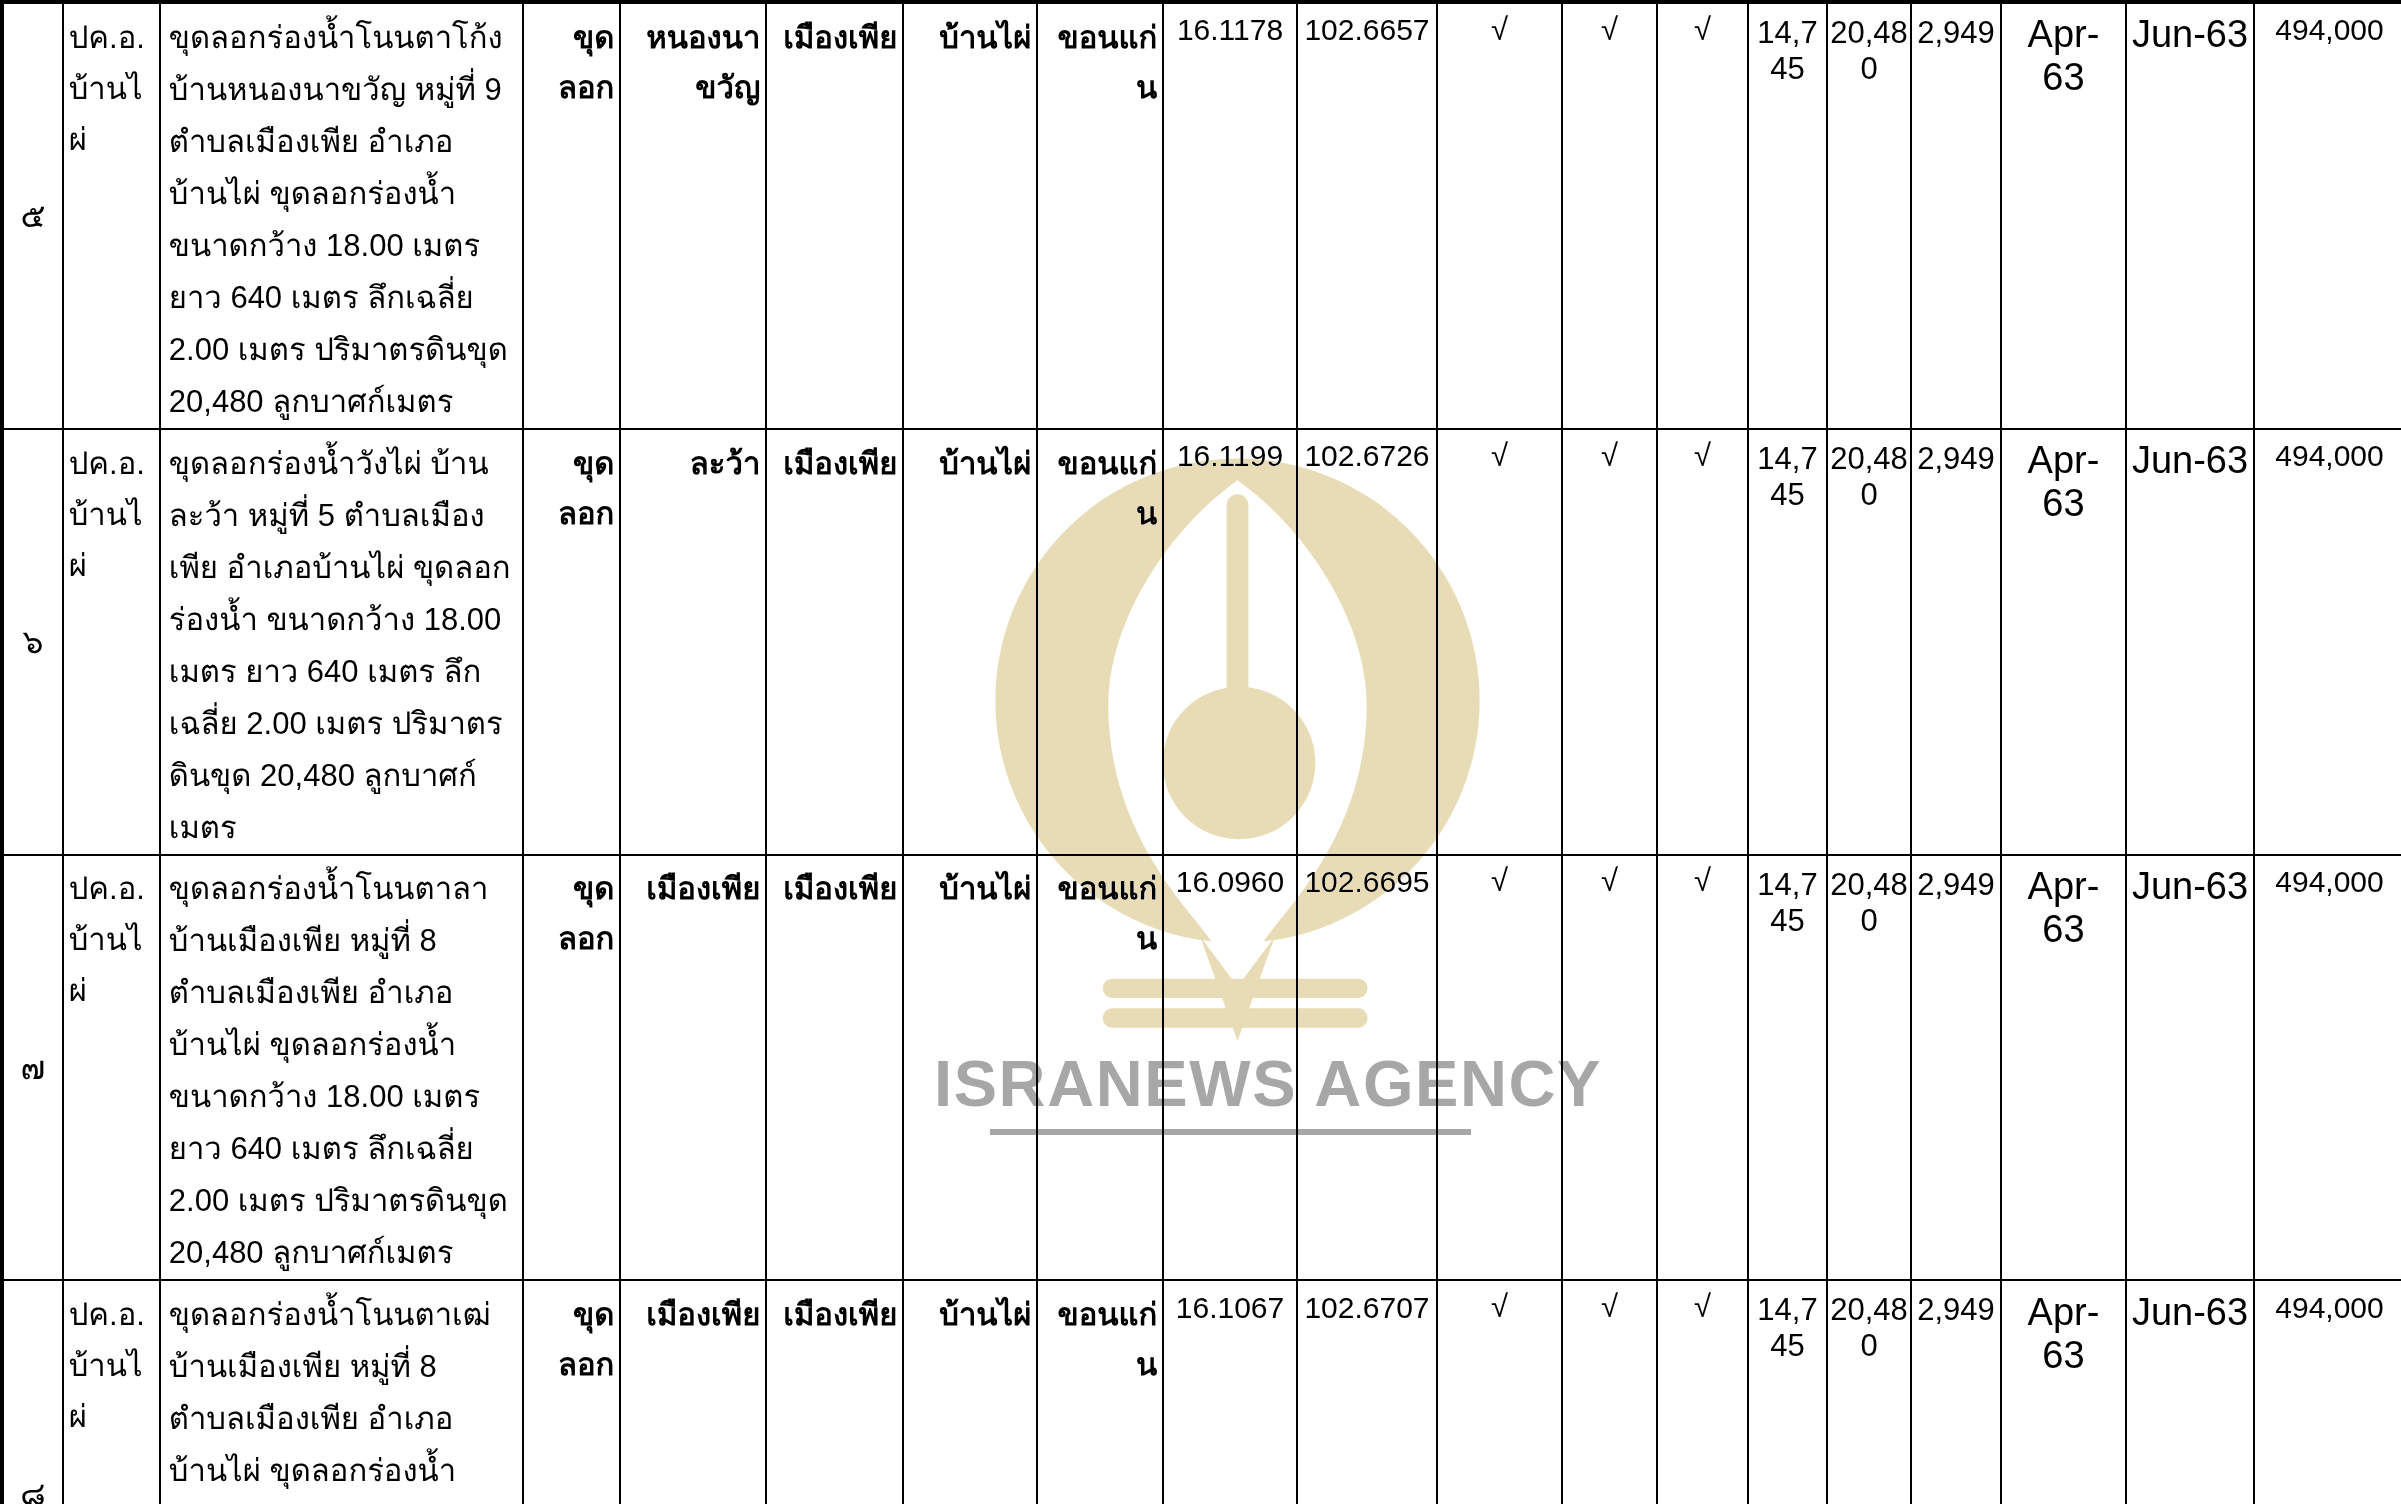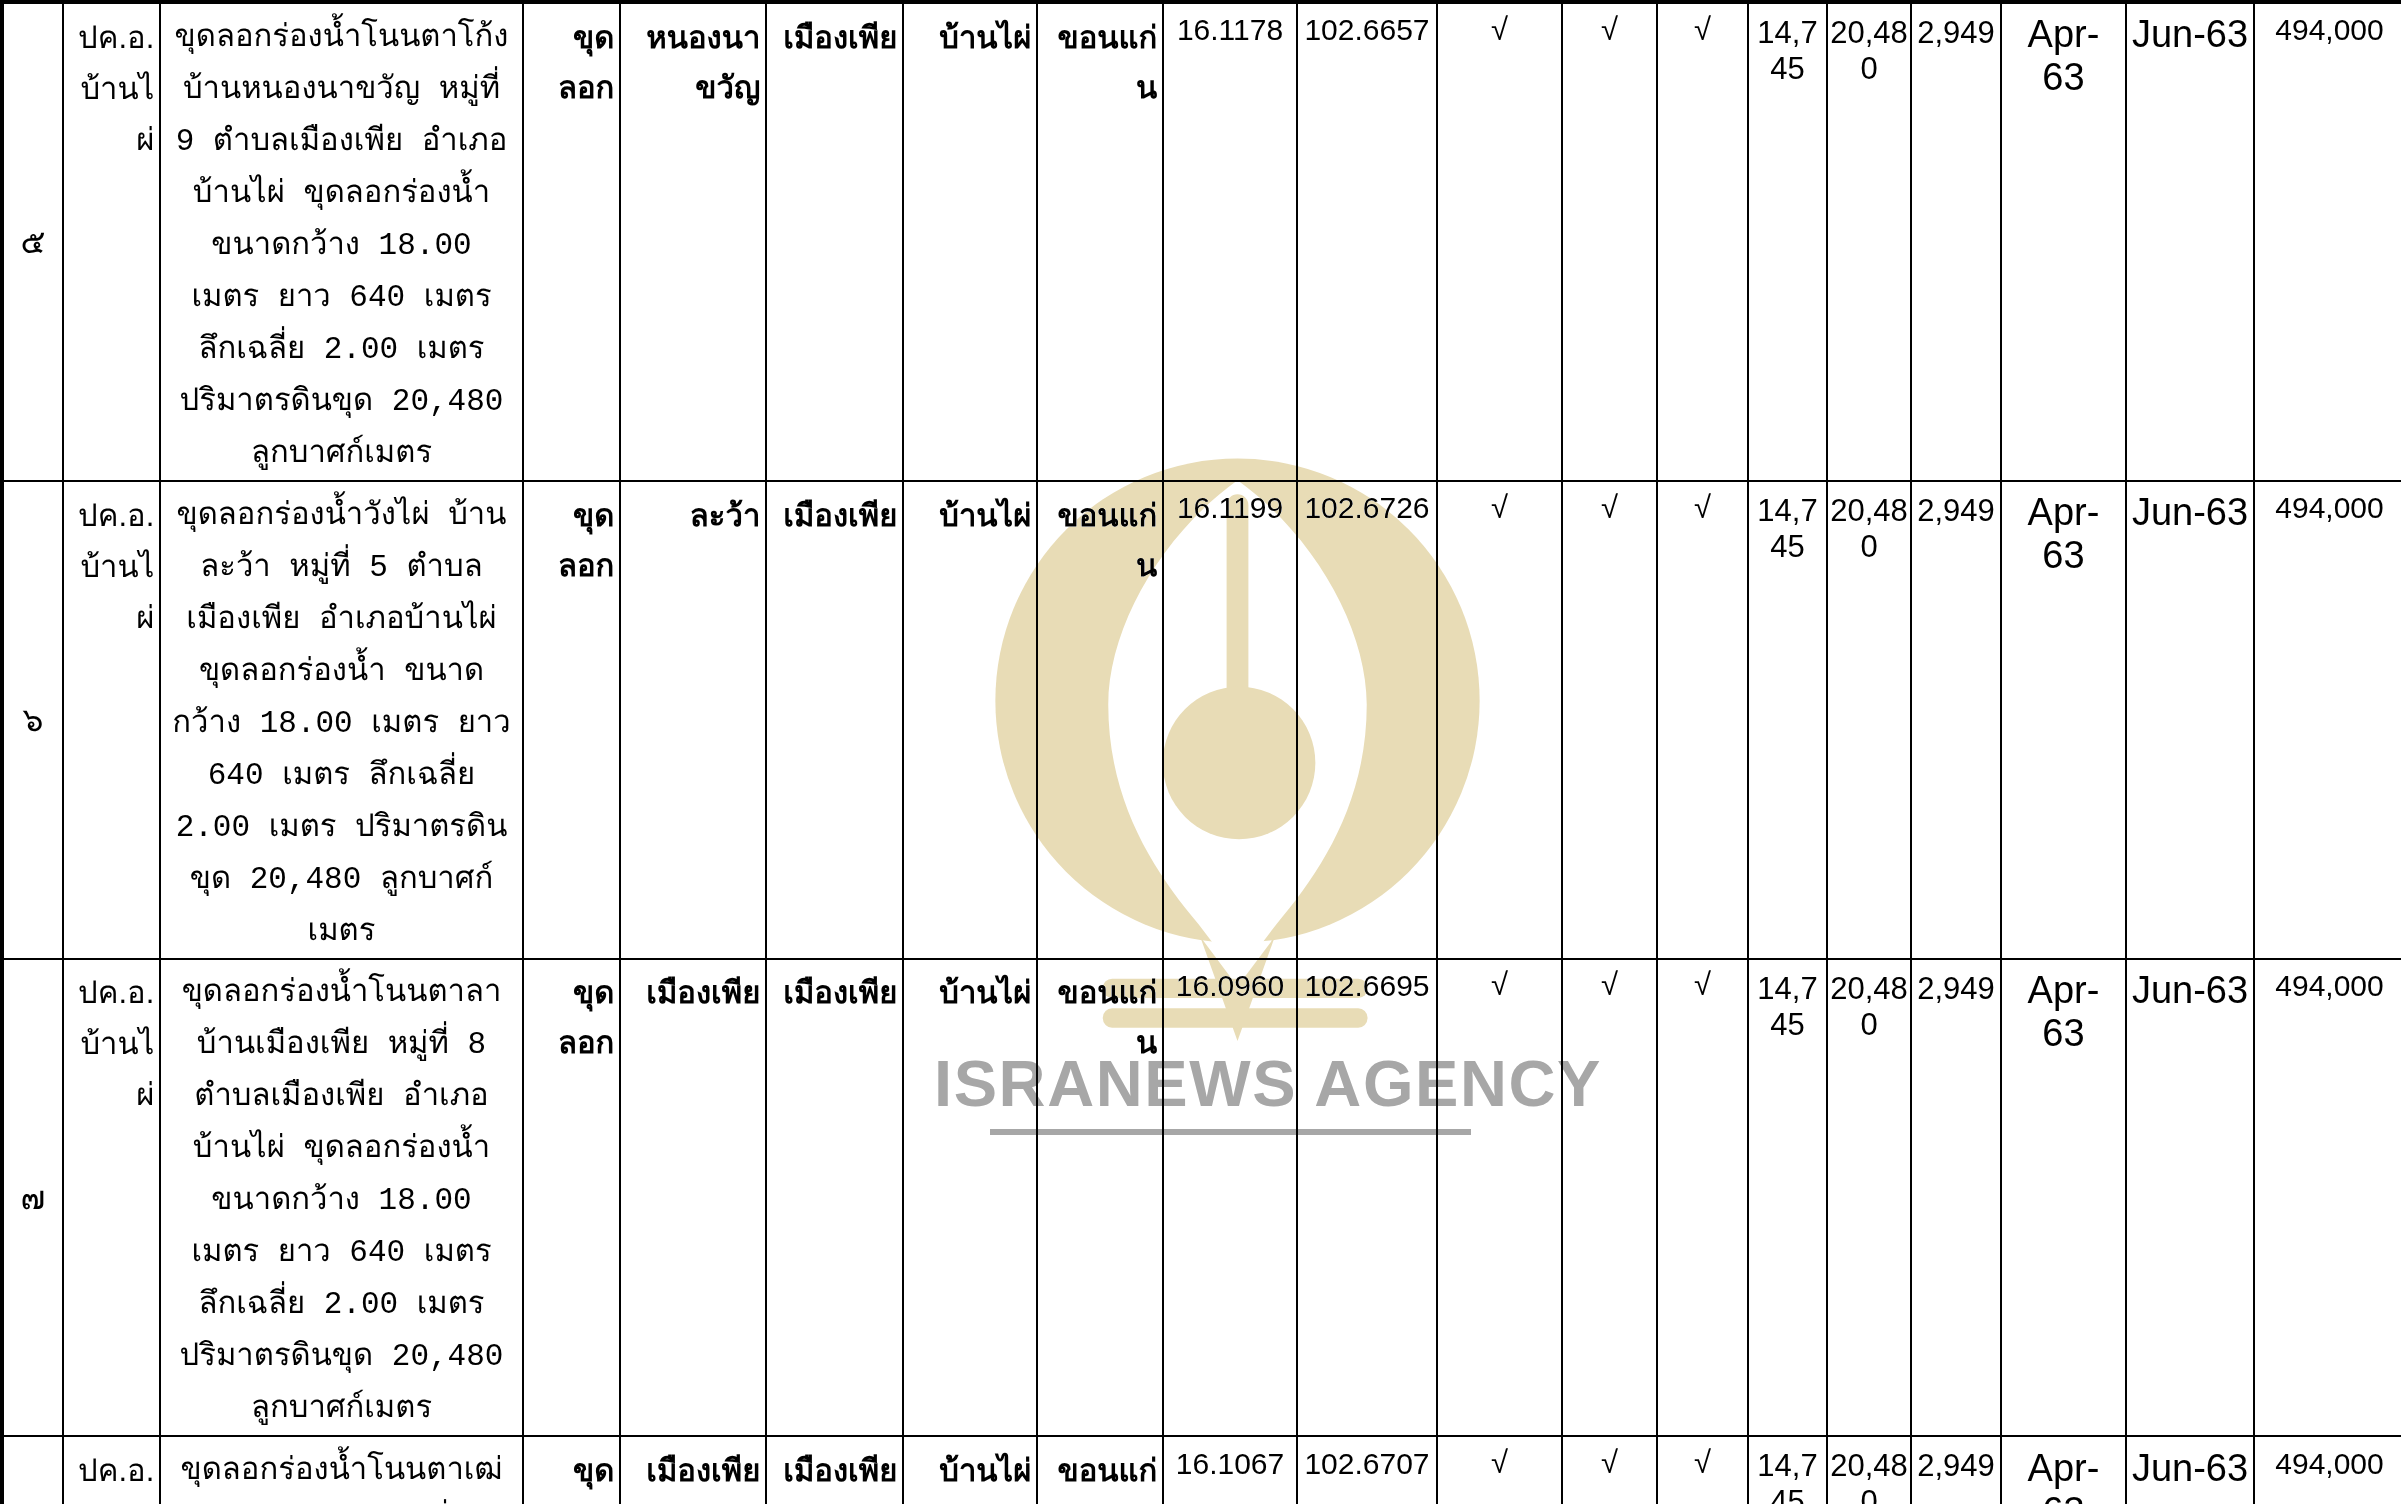--- a/index.html
+++ b/index.html
@@ -27,22 +27,22 @@
     overflow:hidden;
     word-break:break-word;
   }
   tr:nth-child(1){height:319px;}
   tr:nth-child(2){height:263px;}
   tr:nth-child(3){height:317px;}
   tr:nth-child(4){height:317px;}
   tr:nth-child(5){height:289px;}
 
   td.c-no{vertical-align:middle;text-align:center;font-size:33px;padding:0;}
-  td.c-agency{text-align:right;line-height:51px;padding-top:7.8px;}
-  td.c-desc{text-align:center;line-height:52px;padding:7.8px 7.8px 0 7.8px;font-family:Liberation Mono, monospace;}
+  td.c-agency{text-align:left;line-height:51px;padding-top:7.8px;}
+  td.c-desc{text-align:left;line-height:52px;padding:7.8px 7.8px 0 7.8px;}
   td.c-top{text-align:right;padding-top:7.8px;font-weight:bold;}
   td.c-coord{text-align:center;font-size:30px;padding-top:9.3px;}
   td.c-chk{text-align:center;font-size:31px;padding-top:7.8px;}
   td.c-num{text-align:center;font-size:31px;padding:11px 0 14px 0;}
   td.c-date{text-align:center;font-size:38px;padding-top:9.3px;}
   td.c-budget{text-align:center;font-size:30px;padding-top:9.3px;}
 
   
   .watermark{
     position:absolute;inset:0;pointer-events:none;

